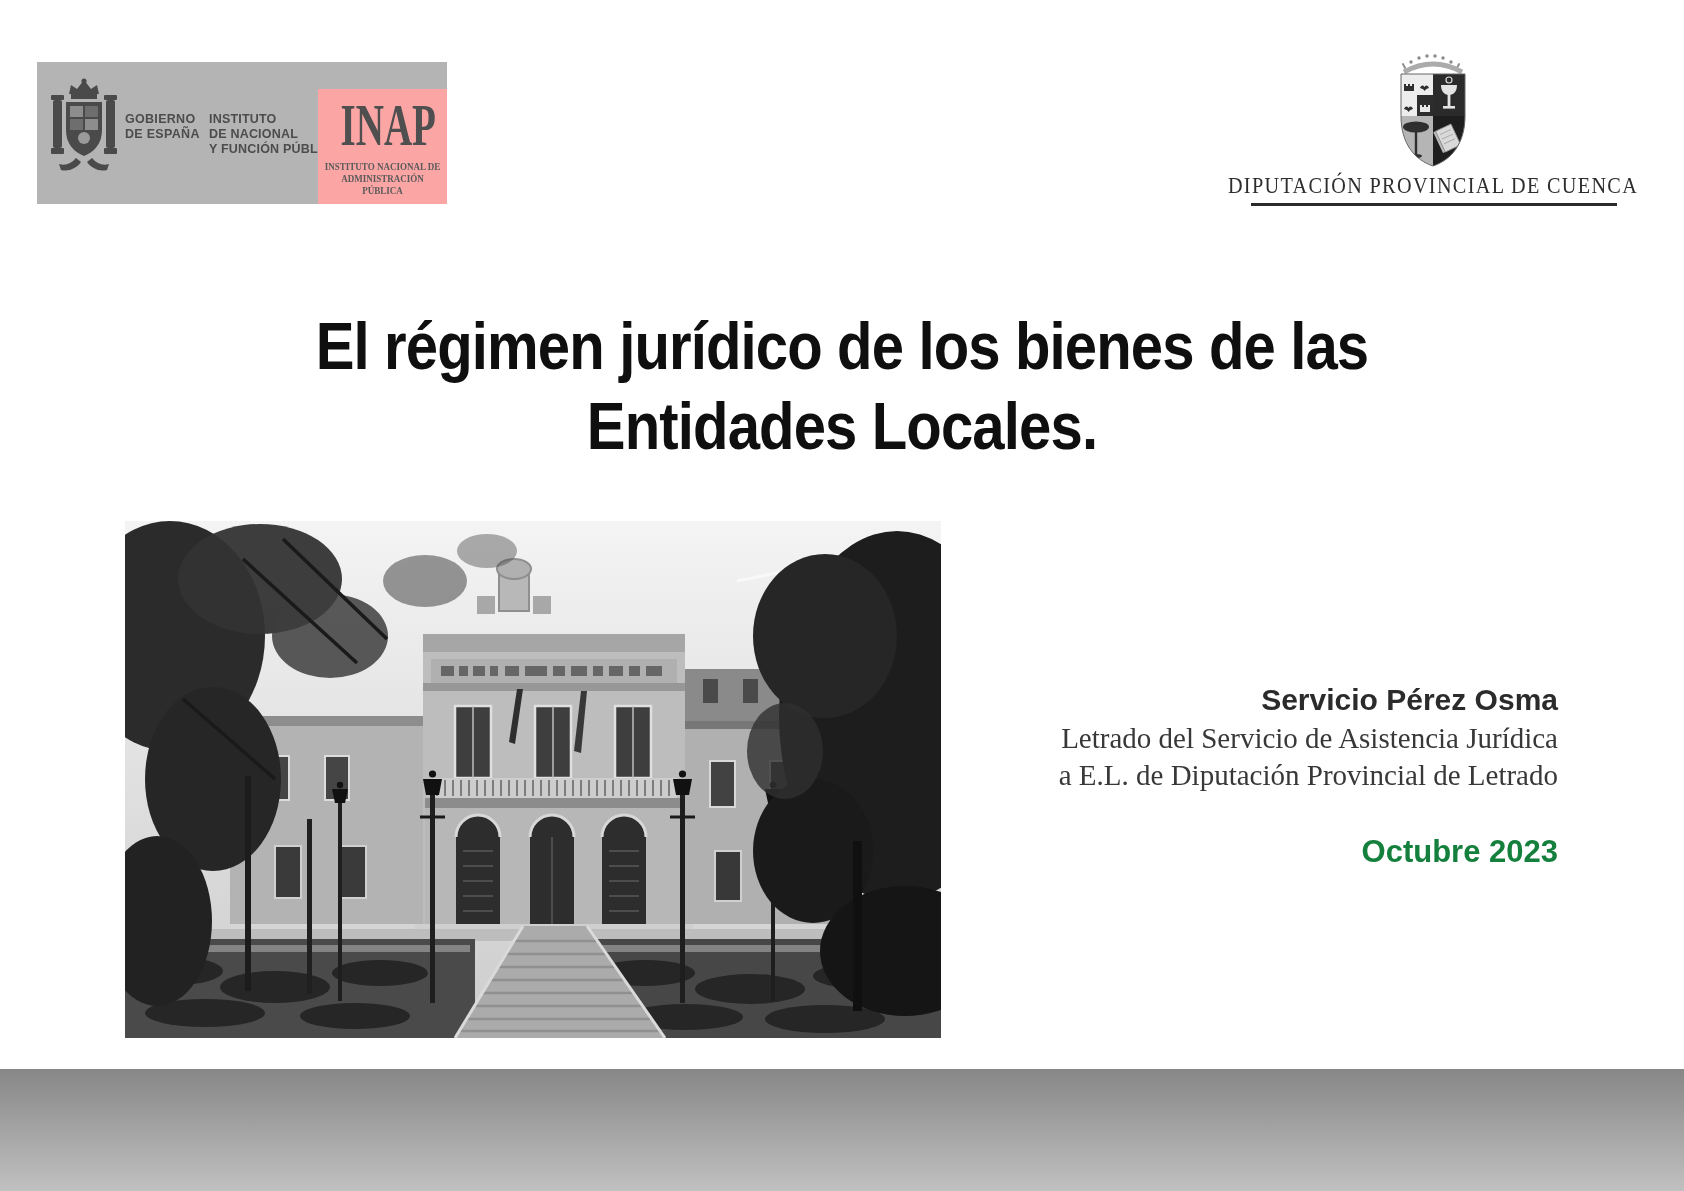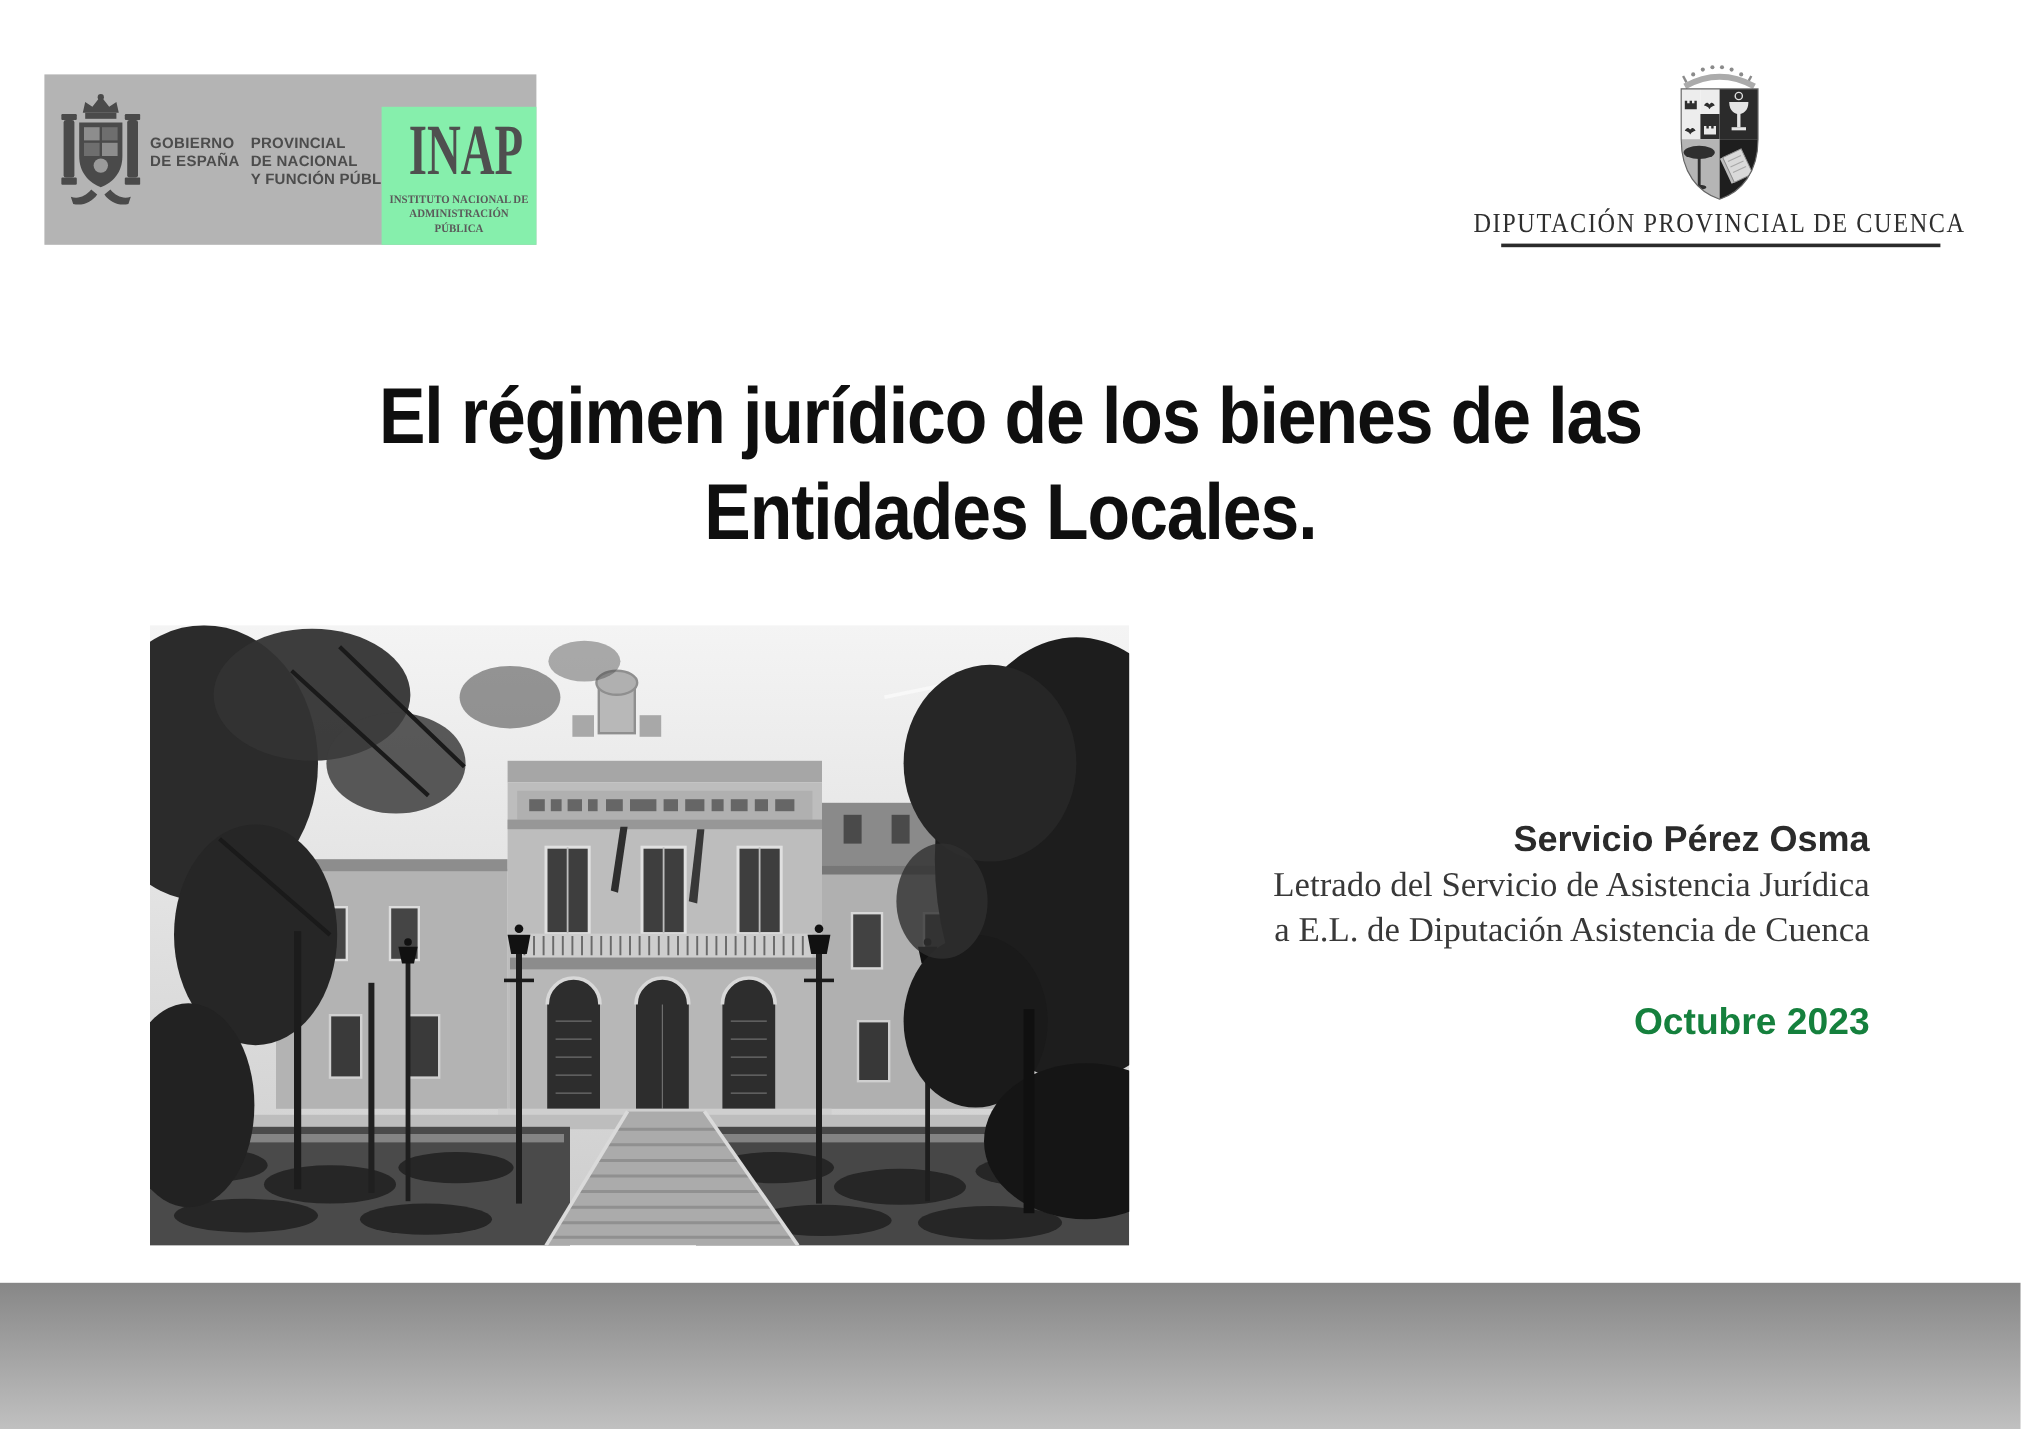--- a/index.html
+++ b/index.html
@@ -6,21 +6,21 @@
   body{width:1684px;height:1191px;position:relative;font-family:"Liberation Sans",sans-serif;}
   .slide{position:absolute;inset:0;width:1684px;height:1191px;background:#fff;overflow:hidden;margin-top:44px;}
 
   
   .gov-strip{position:absolute;left:37px;top:18px;width:410px;height:142px;background:#b4b4b4;}
   .escudo{position:absolute;left:14px;top:14px;width:66px;height:112px;}
   .gov-text{position:absolute;left:88px;top:50px;font-size:12.5px;font-weight:bold;
             line-height:15px;color:#4c4c4c;letter-spacing:.3px;}
   .min-text{position:absolute;left:172px;top:50px;font-size:12.5px;font-weight:bold;
             line-height:15px;color:#4c4c4c;letter-spacing:.2px;}
-  .inap-box{position:absolute;left:281px;top:27px;width:129px;height:115px;background:#86efac;
+  .inap-box{position:absolute;left:281px;top:27px;width:129px;height:115px;background:#fca5a5;
             text-align:center;}
   .inap-acronym{font-family:"Liberation Serif",serif;font-weight:bold;font-size:60px;
             color:#4f4f4f;line-height:64px;margin-top:4px;transform:scaleX(.65);transform-origin:center;}
   .inap-sub{font-family:"Liberation Serif",serif;font-weight:bold;font-size:9.5px;color:#5a5a5a;
             line-height:12px;transform:scaleX(.95);transform-origin:center;margin-top:4px;}
 
   
   .cuenca-shield{position:absolute;left:1383px;top:8px;width:100px;height:120px;}
   .cuenca-label{position:absolute;left:1178px;top:129px;width:510px;text-align:center;
             font-family:"Liberation Serif",serif;font-size:23px;color:#2e2e2e;
@@ -73,21 +73,21 @@
         <rect x="19" y="43" width="13" height="11" fill="#6e6e6e"></rect>
         <rect x="34" y="43" width="13" height="11" fill="#8d8d8d"></rect>
         <circle cx="33" cy="62" r="6" fill="#9a9a9a"></circle>
       </g>
     </svg>
     <div class="gov-text">
       <div>GOBIERNO</div>
       <div>DE ESPAÑA</div>
     </div>
     <div class="min-text">
-      <div>PROVINCIAL</div>
+      <div>INSTITUTO</div>
       <div>DE NACIONAL</div>
       <div>Y FUNCIÓN PÚBLICA</div>
     </div>
     <div class="inap-box">
       <div class="inap-acronym">INAP</div>
       <div class="inap-sub">
         <div>INSTITUTO NACIONAL DE</div>
         <div>ADMINISTRACIÓN PÚBLICA</div>
       </div>
     </div>
@@ -307,18 +307,18 @@
         <ellipse cx="780" cy="430" rx="85" ry="65" fill="#151515"></ellipse>
         <ellipse cx="660" cy="230" rx="38" ry="48" fill="#303030" opacity=".8"></ellipse>
         <rect x="728" y="320" width="9" height="170" fill="#101010"></rect>
       </g>
     </svg>
   </div>
 
   <div class="author">
     <div class="name">Servicio Pérez Osma</div>
     <div class="role">Letrado del Servicio de Asistencia Jurídica</div>
-    <div class="role">a E.L. de Diputación Asistencia de Cuenca</div>
+    <div class="role">a E.L. de Diputación Provincial de Letrado</div>
     <div class="date">Octubre 2023</div>
   </div>
 
   <div class="footer-bar"></div>
 </div>
 
 </body></html>

